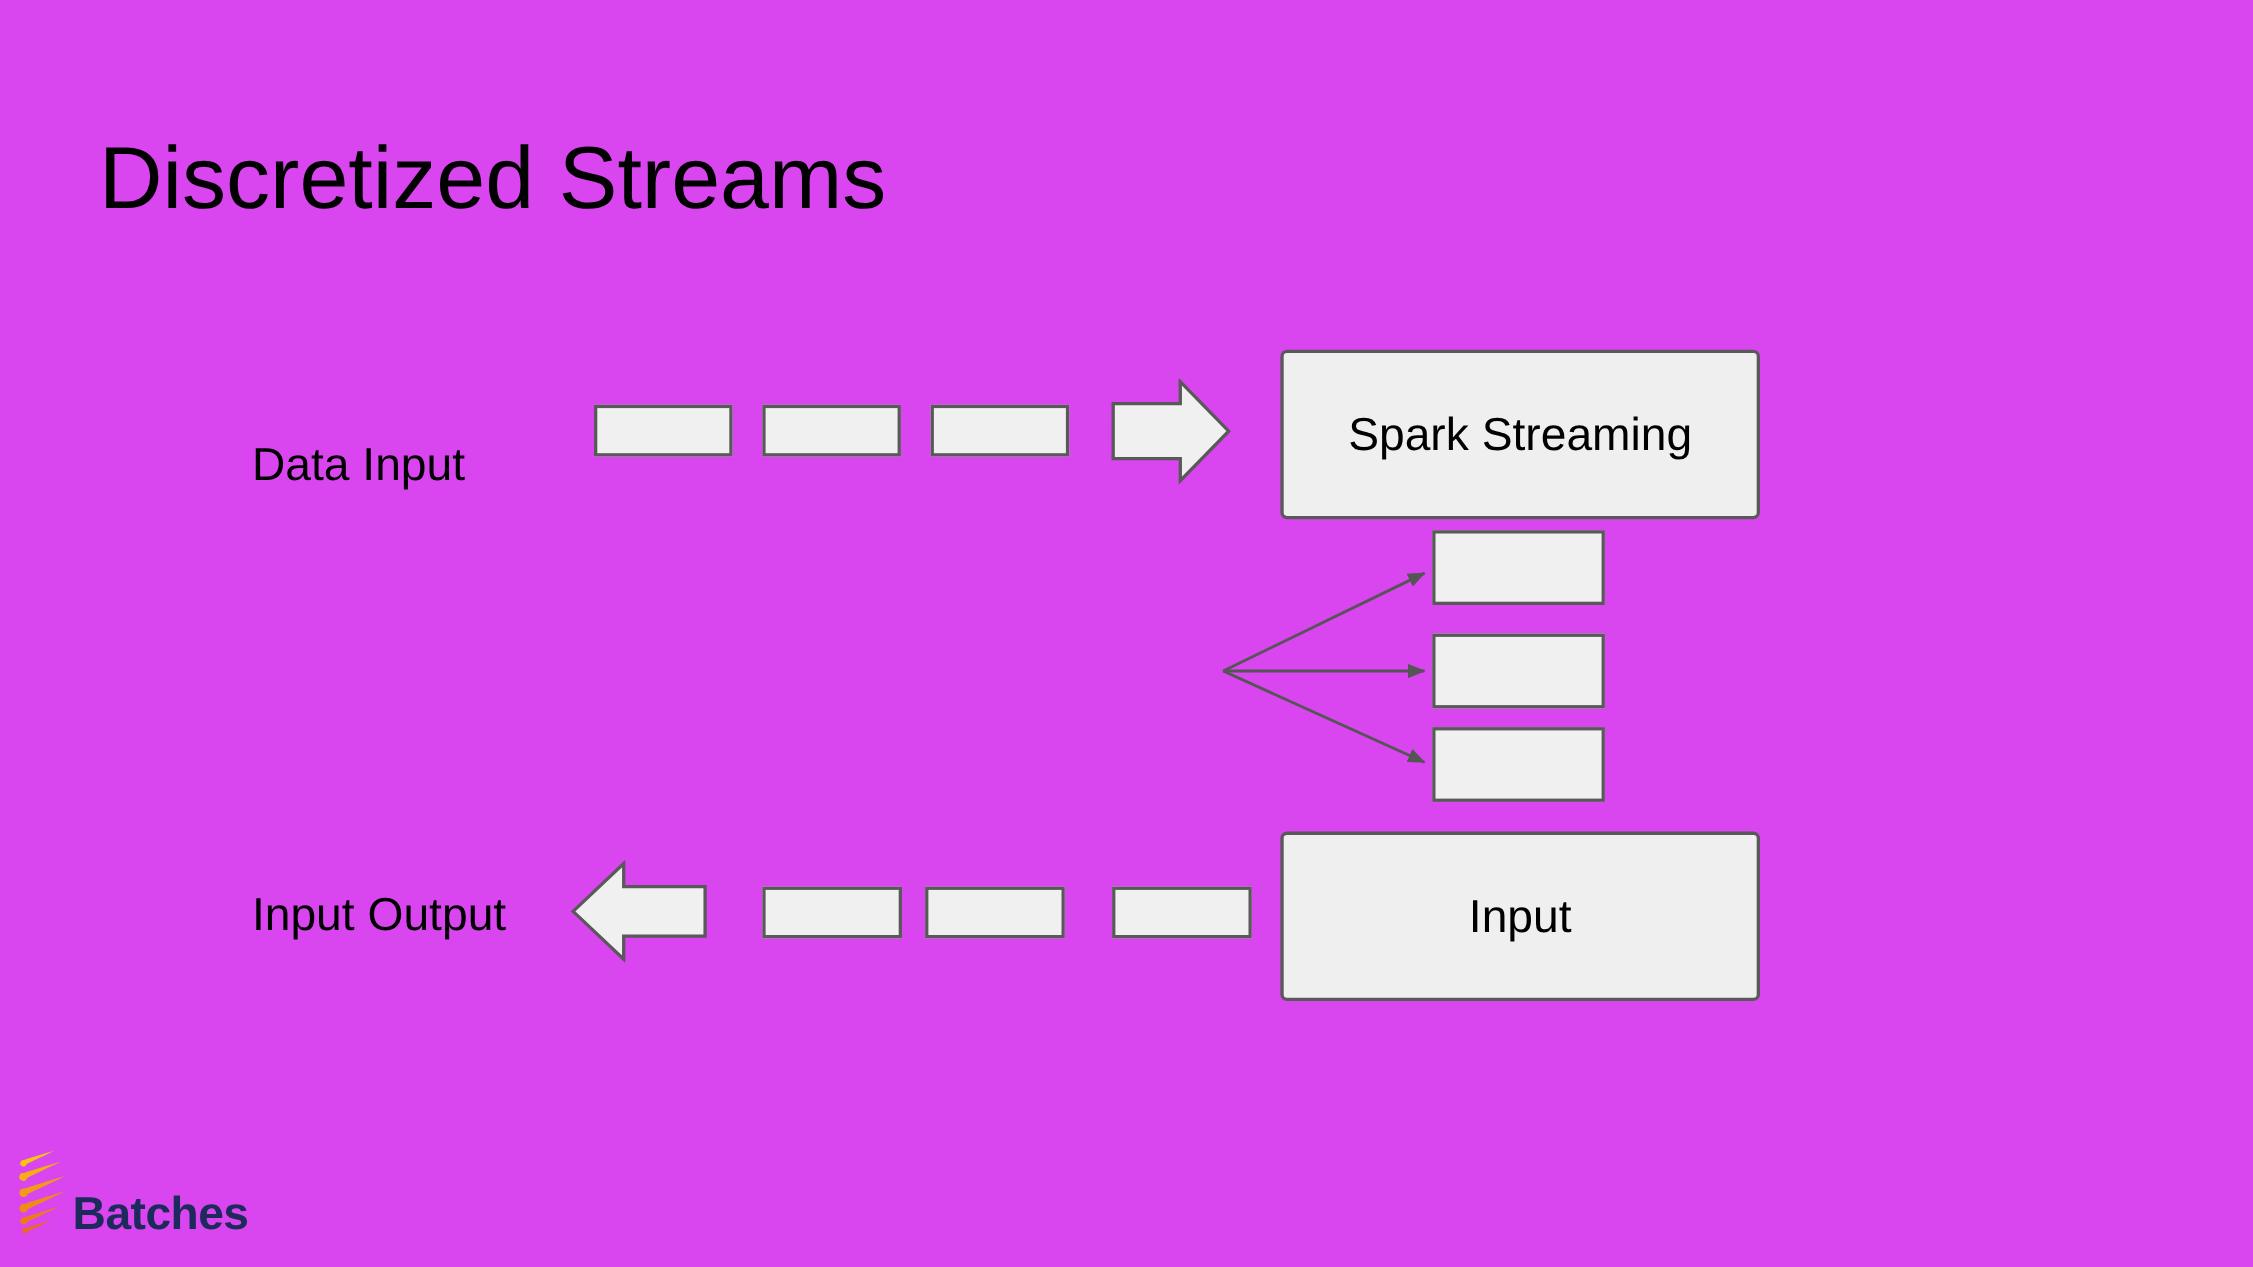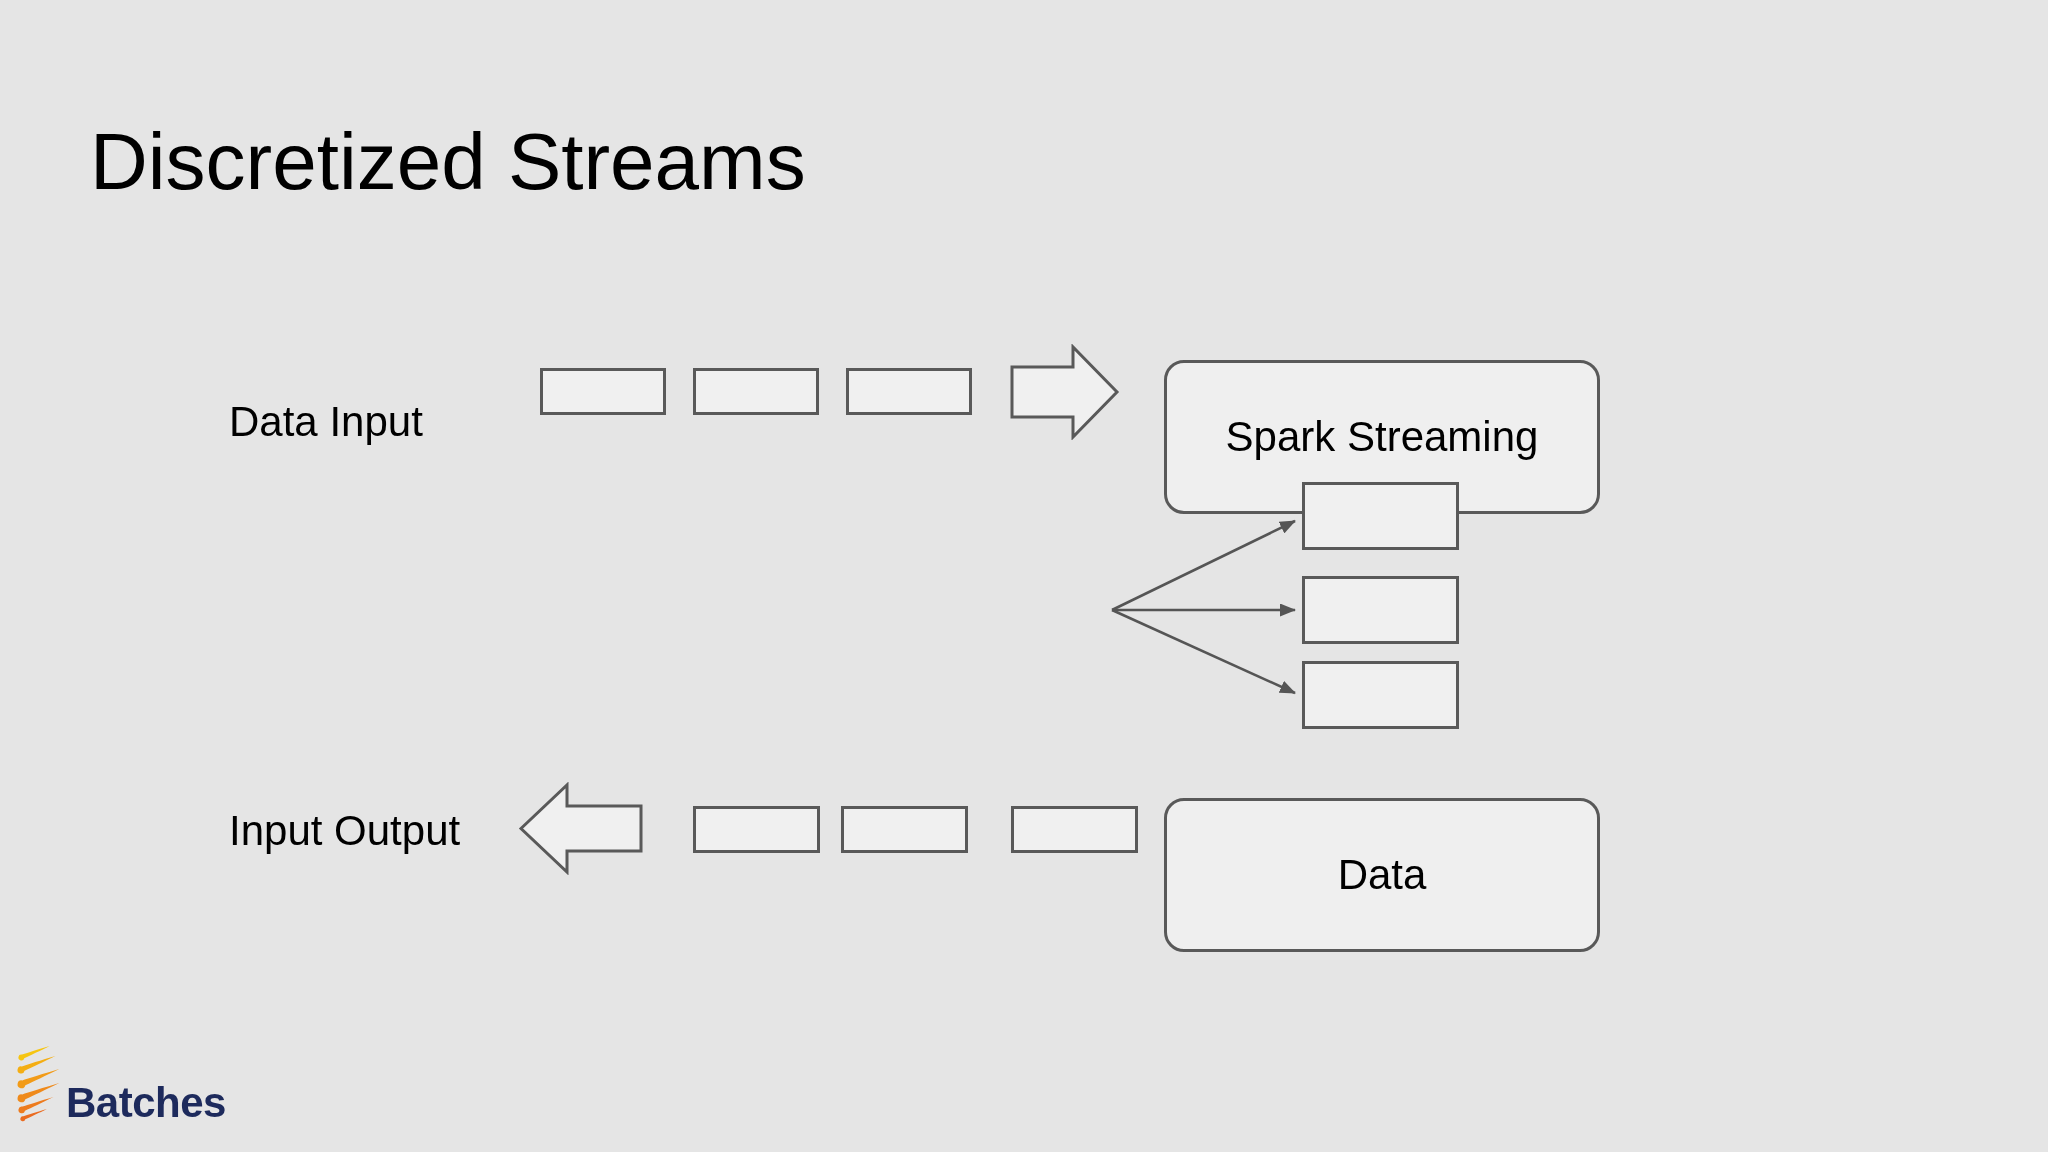--- a/index.html
+++ b/index.html
@@ -36,26 +36,25 @@
     border: 3px solid var(--block-border, #595959);
     box-sizing: border-box;
   }
 
   .node {
     position: absolute;
     left: 1164px;
     width: 436px;
     background: var(--node-fill, #efefef);
     border: 3px solid var(--node-border, #595959);
-    border-radius: 20px;
+    border-radius: 6px;
     box-sizing: border-box;
     display: flex;
     align-items: center;
     justify-content: center;
-    margin-top: 42px;
   }
   .node-label {
     font-size: 42px;
     line-height: 48px;
     color: #000000;
     white-space: nowrap;
   }
 
   .block-arrow polygon {
     fill: var(--block-fill, #f0f0f0);
@@ -74,21 +73,21 @@
     font-size: 42px;
     line-height: 46px;
     font-weight: 700;
     letter-spacing: -0.5px;
     white-space: nowrap;
   }
 </style>
 </head>
 <body>
 
-<div class="slide" style="background-color: #e5e5e5; text-align: right;">
+<div class="slide" style="background-color: #d946ef; text-align: right;">
 
   <div class="abs slide-title">Discretized Streams</div>
 
   <div class="abs row-label" style="left:229px; top:364px;margin-top:35px;">Data Input</div>
 
   <div class="block" style="left:540px; top:368px; width:126px; height:47px;"></div>
   <div class="block" style="left:693px; top:368px; width:126px; height:47px;"></div>
   <div class="block" style="left:846px; top:368px; width:126px; height:47px;"></div>
 
   <svg class="abs block-arrow" style="left:1010px; top:344px;" width="110" height="96" viewBox="0 0 110 96">
@@ -119,21 +118,21 @@
 
   <svg class="abs block-arrow" style="left:518px; top:782px;" width="126" height="93" viewBox="0 0 126 93">
     <polygon points="3,46.5 49,3 49,24 123,24 123,69 49,69 49,90"></polygon>
   </svg>
 
   <div class="block" style="left:693px; top:806px; width:127px; height:47px;"></div>
   <div class="block" style="left:841px; top:806px; width:127px; height:47px;"></div>
   <div class="block" style="left:1011px; top:806px; width:127px; height:47px;"></div>
 
   <div class="node" style="top:756px; height:154px;">
-    <span class="node-label">Data</span>
+    <span class="node-label">Input</span>
   </div>
 
   <div class="abs" style="left:15px; top:1044px;">
     <svg width="46" height="78" viewBox="0 0 46 78">
       <path transform="translate(3,2) scale(0.33)" d="M96,0 C62,10 24,22 12,26 a9,9 0 1,0 7,11 C34,30 70,13 96,0 Z" fill="#f6c511"></path>
       <path transform="translate(2,12) scale(0.40)" d="M96,0 C62,10 24,22 12,26 a9,9 0 1,0 7,11 C34,30 70,13 96,0 Z" fill="#f4ae13"></path>
       <path transform="translate(2,25) scale(0.44)" d="M96,0 C62,10 24,22 12,26 a9,9 0 1,0 7,11 C34,30 70,13 96,0 Z" fill="#f29b17"></path>
       <path transform="translate(2,39) scale(0.44)" d="M96,0 C62,10 24,22 12,26 a9,9 0 1,0 7,11 C34,30 70,13 96,0 Z" fill="#ef8a1b"></path>
       <path transform="translate(3,53) scale(0.37)" d="M96,0 C62,10 24,22 12,26 a9,9 0 1,0 7,11 C34,30 70,13 96,0 Z" fill="#ed7b1e"></path>
       <path transform="translate(5,65) scale(0.28)" d="M96,0 C62,10 24,22 12,26 a9,9 0 1,0 7,11 C34,30 70,13 96,0 Z" fill="#ea6b20"></path>

